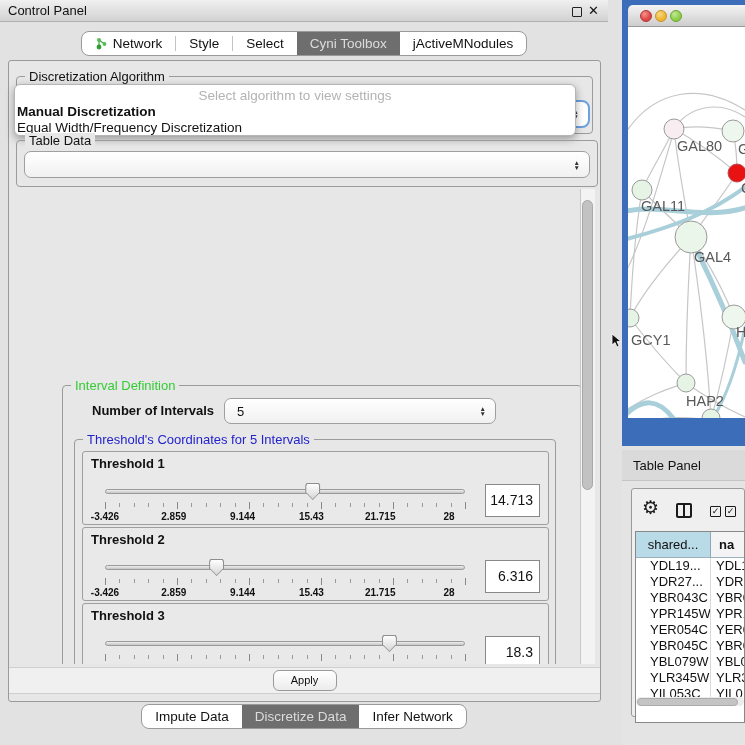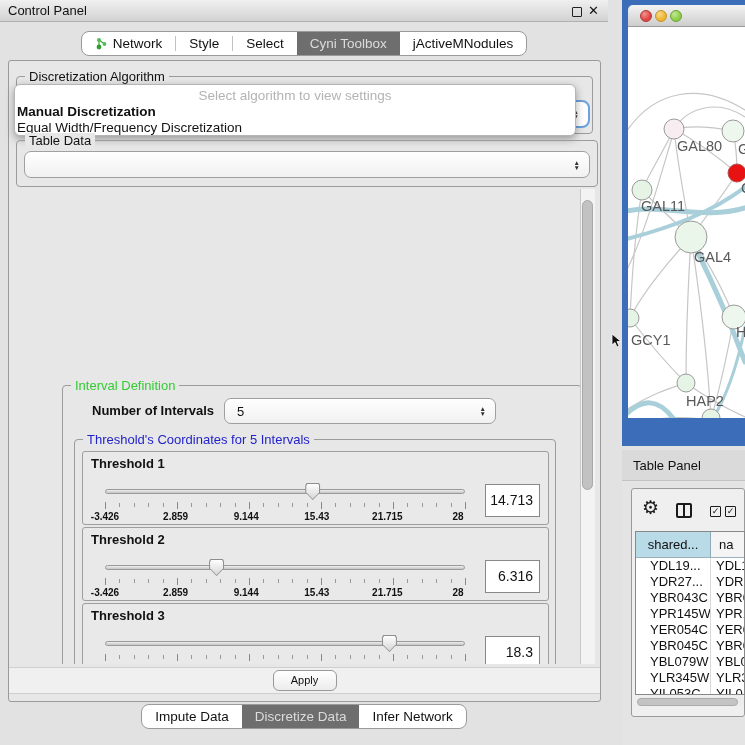--- a/index.html
+++ b/index.html
@@ -56,21 +56,21 @@
   .threshold-box{position:relative;height:74px;border:1px solid #9e9e9e;border-radius:3px;background:#e9e9e9;margin-bottom:2px;}
   .t-label{position:absolute;left:8px;top:4px;font-weight:bold;}
   .slider{position:absolute;left:22px;top:30px;width:360px;height:42px;}
   .track{position:absolute;left:0;right:0;top:7px;height:5px;background:linear-gradient(#efefef,#c4c4c4);border:1px solid #9a9a9a;border-radius:3px;}
   .handle{position:absolute;top:1px;width:15px;height:17px;background:#8e8e8e;clip-path:polygon(8% 0,92% 0,100% 14%,100% 55%,50% 100%,0 55%,0 14%);filter:drop-shadow(0 1px 1px rgba(0,0,0,.3));}
   .handle::after{content:"";position:absolute;inset:1px;background:linear-gradient(#fefefe,#d6d6d6);clip-path:polygon(8% 0,92% 0,100% 14%,100% 55%,50% 100%,0 55%,0 14%);}
   .ticks{position:absolute;left:0;right:0;top:20px;height:8px;}
   .tick{position:absolute;width:1px;background:#888;}
   .tick.minor{height:4px;top:1px;background:#9a9a9a;}
   .tick.major{height:7px;top:0;}
-  .tick-labels{position:absolute;left:0;right:7px;top:29px;height:12px;}
+  .tick-labels{position:absolute;left:0;right:16px;top:29px;height:12px;}
   .tick-label{position:absolute;transform:translateX(-50%);font-size:10px;font-weight:600;white-space:nowrap;}
   .value-box{position:absolute;left:402px;top:32px;width:55px;height:33px;background:#fff;border:1px solid #888;line-height:31px;text-align:right;padding-right:6px;font-size:14px;}
 
   #apply-strip{left:9px;top:667px;width:591px;height:27px;background:#f0f0f0;border-top:1px solid #cfcfcf;border-bottom:1px solid #cfcfcf;display:flex;align-items:center;justify-content:center;}
   #apply-btn{width:64px;height:21px;background:linear-gradient(#ffffff,#ececec);border:1px solid #999;border-radius:6px;font-size:11px;text-align:center;line-height:19px;}
 
   #bottom-tabs{left:0;top:704px;width:608px;display:flex;justify-content:center;}
 
   
   #net-window{left:622px;top:0;width:123px;height:446px;background:var(--frame);}
@@ -86,24 +86,24 @@
   
   #tp-bar{left:622px;top:450px;width:123px;height:31px;background:#dadada;border-bottom:1px solid #c4c4c4;line-height:31px;padding-left:11px;font-size:13px;}
   #tp-body{left:622px;top:481px;width:123px;height:264px;background:#e4e4e4;}
   #table-widget{left:631px;top:488px;width:114px;height:229px;background:#efefef;border:1px solid #9a9a9a;border-radius:3px;}
   #tp-gear{left:642px;top:498px;font-size:19px;line-height:19px;color:#1a1a1a;}
   #tp-split{left:676px;top:503px;width:16px;height:15px;border:2px solid #1a1a1a;border-radius:2px;}
   #tp-split::after{content:"";position:absolute;left:5px;top:0;width:2px;height:11px;background:#1a1a1a;}
   .tp-cb{width:11px;height:11px;border:1.5px solid #1a1a1a;border-radius:1px;font-size:9px;line-height:9px;font-weight:bold;text-align:center;}
   #tp-cb1{left:710px;top:506px;}
   #tp-cb2{left:725px;top:506px;}
-  #data-table{left:635px;top:531px;width:110px;height:164px;background:#fff;border:1px solid #888;overflow:hidden;}
+  #data-table{left:635px;top:531px;width:110px;height:192px;background:#fff;border:1px solid #888;overflow:hidden;}
   #dt-header{display:flex;height:26px;border-bottom:1px solid #9ab0ba;}
   #dt-h1{width:75px;background:var(--hdrblue);border-right:1px solid #8fa9b4;text-align:center;line-height:25px;font-size:13px;}
-  #dt-h2{flex:1;background:#f4f4f4;line-height:25px;padding-left:8px;font-size:13px;}
+  #dt-h2{flex:1;background:#f4f4f4;line-height:25px;padding-left:8px;font-size:13px;font-weight:bold;}
   .dt-row{display:flex;height:16px;font-size:13px;line-height:16px;}
   .dt-c1{width:75px;padding-left:14px;border-right:1px solid #d9d9d9;white-space:nowrap;overflow:hidden;}
   .dt-c2{flex:1;padding-left:5px;white-space:nowrap;overflow:hidden;}
   #h-scrollbar{left:636px;top:697px;width:108px;height:9px;background:#ececec;border-radius:5px;}
   #h-thumb{position:absolute;left:1px;top:0.5px;width:101px;height:8px;background:#c4c4c4;border:1px solid #ababab;border-radius:5px;}
 
   #cursor{left:611px;top:333px;}
 </style>
 </head>
 <body>

